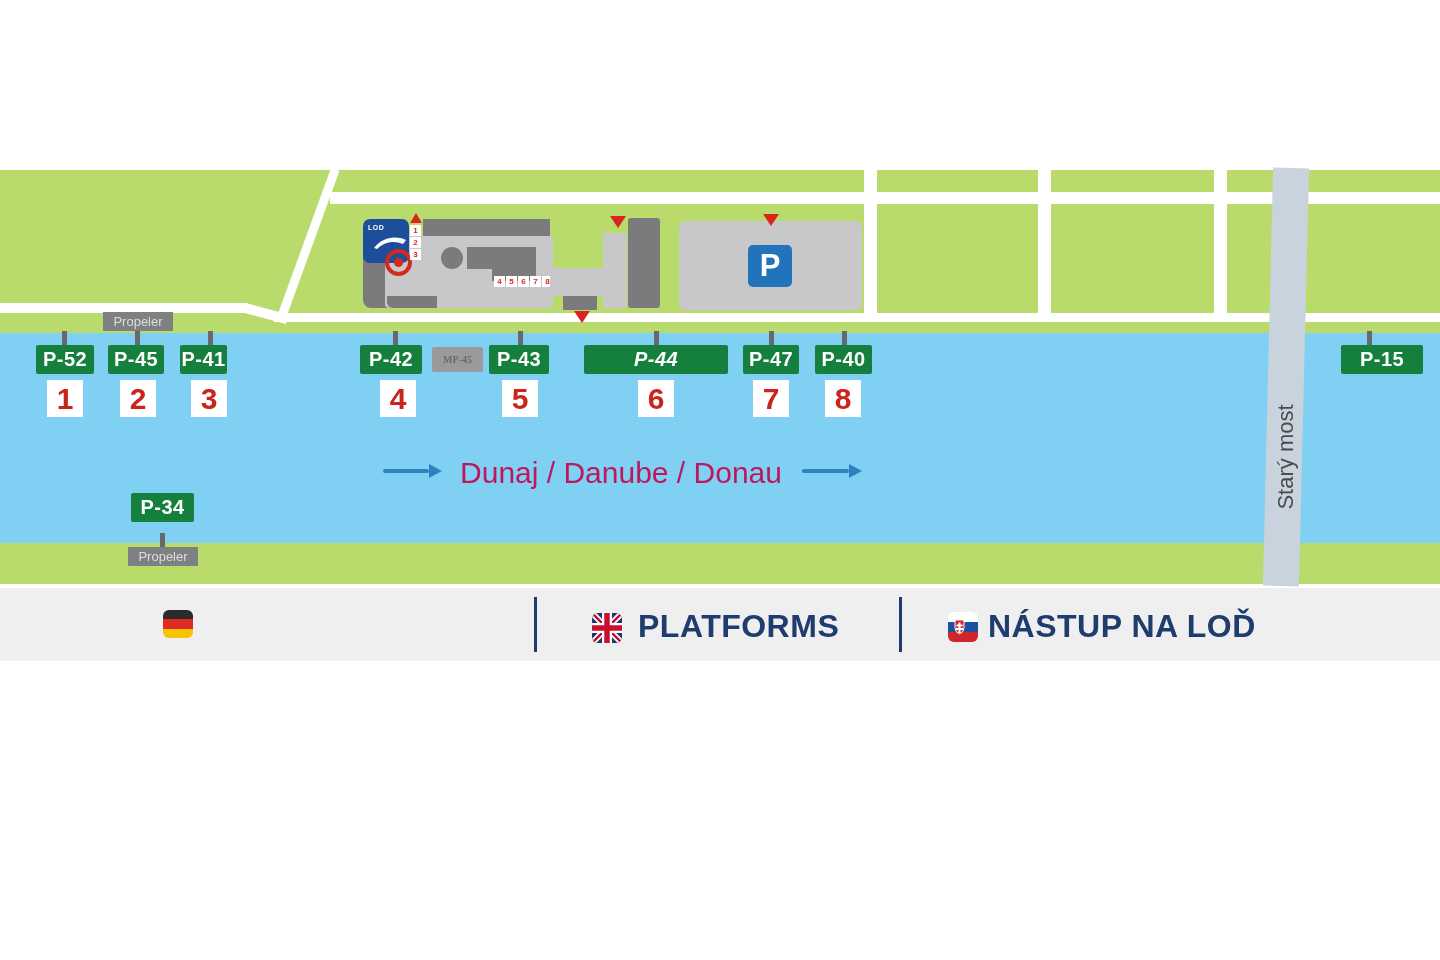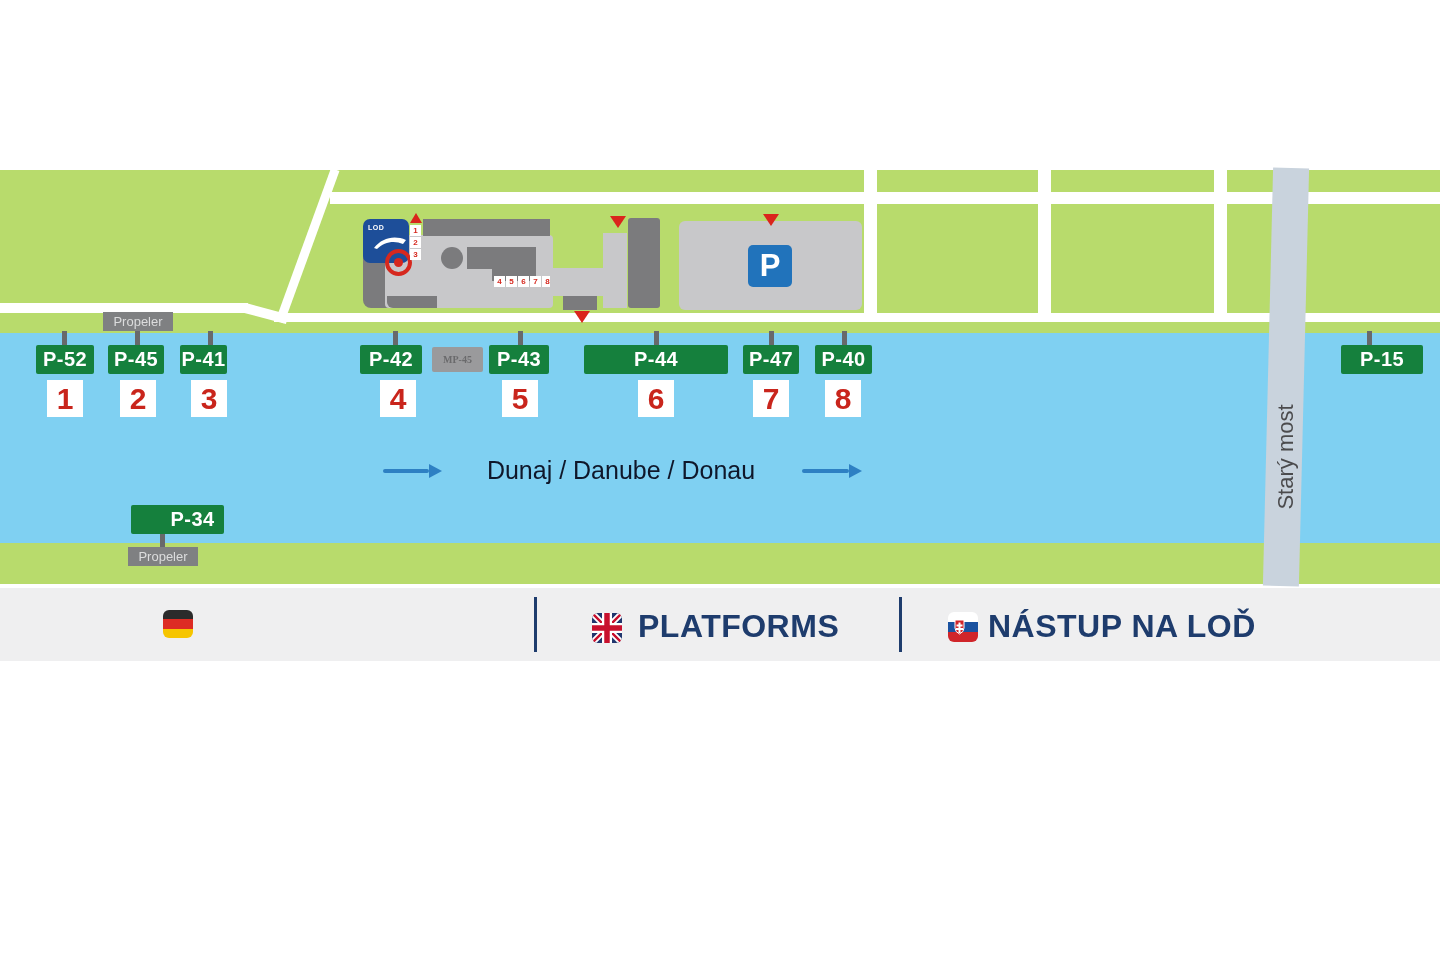--- a/index.html
+++ b/index.html
@@ -60,21 +60,21 @@
          height:29px;line-height:29px;border-radius:2px;letter-spacing:.5px;}
   .stem{width:5px;height:15px;background:#68696b;}
   .numplate{width:36px;height:37px;background:#fff;color:#c9251c;font-size:30px;font-weight:bold;
             text-align:center;line-height:38px;}
   .mp-plate{left:432px;top:347px;width:51px;height:25px;background:#9a9a9c;color:#6a6a6c;
             font-size:10px;font-weight:bold;text-align:center;line-height:25px;border-radius:2px;font-family:Liberation Serif, serif;}
   .prop-plate{width:70px;height:19px;background:#7f8082;color:#dcdcdd;font-size:13px;
               text-align:center;line-height:19px;}
 
   
-  .river-label{left:455px;top:456px;width:332px;height:34px;color:#0f172a;font-size:25px;
+  .river-label{left:455px;top:456px;width:332px;height:34px;color:#be185d;font-size:30px;
                text-align:center;white-space:nowrap;}
   .flow-line{top:469px;height:4px;background:#2e80c3;border-radius:2px;}
   .flow-head{top:464px;width:0;height:0;border-top:7px solid transparent;border-bottom:7px solid transparent;
              border-left:13px solid #2e80c3;}
 
   
   .bridge{left:1268px;top:168px;width:36px;height:418px;background:#c9d3dd;transform:rotate(1.4deg);}
   .bridge-label{left:1225px;top:445px;width:120px;height:24px;transform:rotate(-90deg);
                 color:#4b4b4d;font-size:22px;text-align:center;white-space:nowrap;}
 
@@ -155,25 +155,25 @@
   <div class="abs stem" style="left:842px;top:331px;"></div>
   <div class="abs stem" style="left:1367px;top:331px;"></div>
   <div class="abs stem" style="left:160px;top:533px;"></div>
 
   <div class="abs plate" style="left:36px;top:345px;width:58px;">P-52</div>
   <div class="abs plate" style="left:108px;top:345px;width:56px;">P-45</div>
   <div class="abs plate" style="left:180px;top:345px;width:47px;">P-41</div>
   <div class="abs plate" style="left:360px;top:345px;width:62px;">P-42</div>
   <div class="abs mp-plate">MP-45</div>
   <div class="abs plate" style="left:489px;top:345px;width:60px;">P-43</div>
-  <div class="abs plate" style="left:584px;top:345px;width:144px;">P-44</div>
+  <div class="abs plate" style="left:584px;top:345px;width:144px;font-style:italic;">P-44</div>
   <div class="abs plate" style="left:743px;top:345px;width:56px;">P-47</div>
   <div class="abs plate" style="left:815px;top:345px;width:57px;">P-40</div>
   <div class="abs plate" style="left:1341px;top:345px;width:82px;">P-15</div>
-  <div class="abs plate" style="left:131px;top:505px;width:63px;padding-left:30px;">P-34</div>
+  <div class="abs plate" style="left:131px;top:493px;width:63px;">P-34</div>
 
   <div class="abs numplate" style="left:47px;top:380px;">1</div>
   <div class="abs numplate" style="left:120px;top:380px;">2</div>
   <div class="abs numplate" style="left:191px;top:380px;">3</div>
   <div class="abs numplate" style="left:380px;top:380px;">4</div>
   <div class="abs numplate" style="left:502px;top:380px;">5</div>
   <div class="abs numplate" style="left:638px;top:380px;">6</div>
   <div class="abs numplate" style="left:753px;top:380px;">7</div>
   <div class="abs numplate" style="left:825px;top:380px;">8</div>
 

